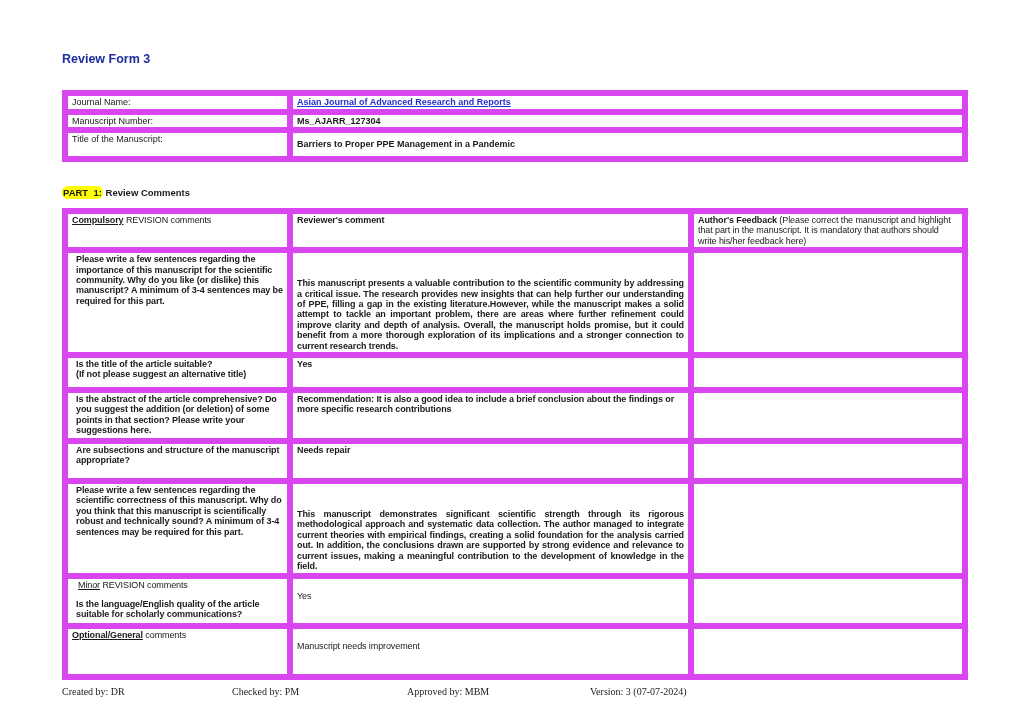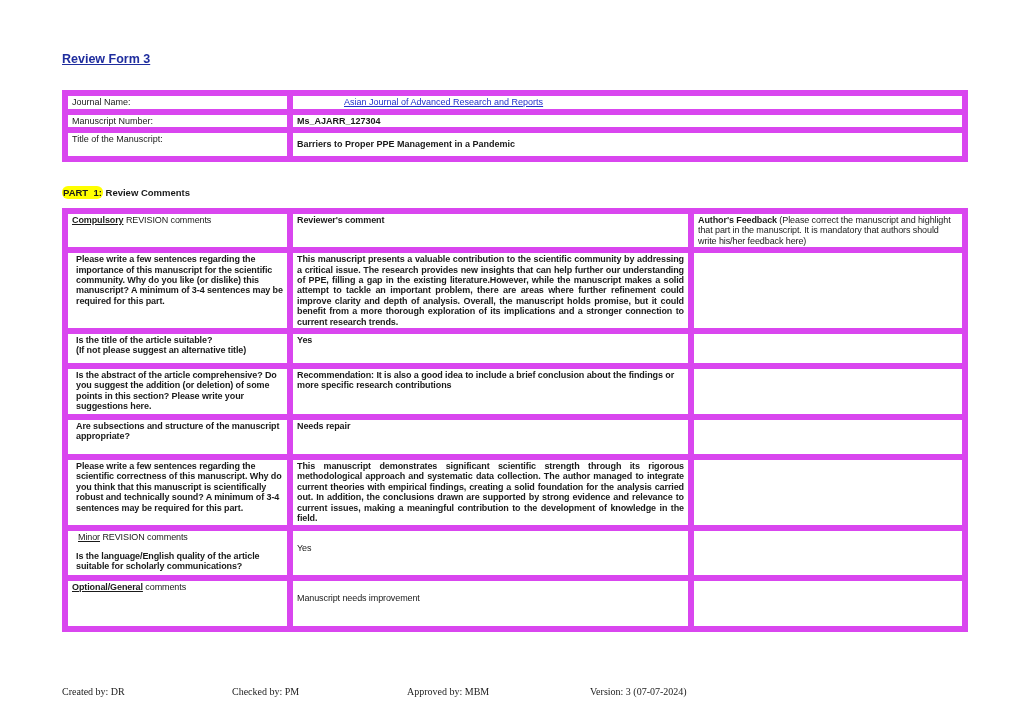--- a/index.html
+++ b/index.html
@@ -3,40 +3,40 @@
 <meta charset="utf-8">
 <style>
   html,body{margin:0;padding:0;}
   body{
     width:1024px;height:724px;background:#ffffff;position:relative;
     font-family:"Liberation Sans",sans-serif;color:#1a1a1a;
     -webkit-font-smoothing:antialiased;
   }
   .doc-title{
     position:absolute;left:62px;top:52px;
-    font-size:12.5px;font-weight:bold;text-decoration:underline;
+    font-size:12.5px;font-weight:bold;
     color:var(--title-blue,#1f2d9e);
   }
   table{border-collapse:collapse;table-layout:fixed;}
   td{border:6px solid #d946ef;vertical-align:top;padding:1px 4px;overflow:hidden;}
   .info-table{position:absolute;left:62px;top:90px;width:900px;font-size:9px;line-height:10.5px;}
   .info-table .lbl{font-weight:normal;}
   .info-table .val{font-weight:bold;}
-  .journal-link{color:var(--link-blue,#2230cc);font-weight:normal;text-decoration:underline;cursor:pointer;margin-left:47px;}
+  .journal-link{color:var(--link-blue,#2230cc);font-weight:bold;text-decoration:underline;cursor:pointer;}
   .vmid{vertical-align:middle;}
   .part1{position:absolute;left:62px;top:187px;font-size:9.5px;font-weight:bold;}
   .part1 .badge{background:var(--hl-yellow,#ffff00);white-space:pre;padding:1px 1px;border-radius:6px;}
   .rt{
     position:absolute;left:62px;top:208px;width:900px;
     font-size:9px;line-height:10.4px;letter-spacing:-0.1px;
   }
   .rt .question{font-weight:bold;margin-left:4px;}
   .rt .comment{font-weight:bold;}
   .rt .comment.plain{font-weight:normal;}
-  .rt .just{text-align:justify;}
+  .rt .just{text-align:justify;margin-top:24px;}
   .rt .section-label{font-weight:normal;}
   .rt .bu{font-weight:bold;text-decoration:underline;}
   .rt .u{text-decoration:underline;padding-left:6px;}
   .rt .hdr1-rest,.rt .section-rest{font-weight:normal;}
   .rt .hdr-bold{font-weight:bold;}
   .rt .hdr-italic{font-weight:normal;}
   .pre-line{white-space:pre-line;}
   .pad-top{padding-top:12px;}
   .footer-item{
     position:absolute;top:686px;font-family:"Liberation Serif",serif;
@@ -101,21 +101,21 @@
 (If not please suggest an alternative title)</div>
         </td>
     <td>
           <div class="comment">Yes</div>
         </td>
     <td></td>
   </tr>
 
   <tr style="height:51px">
     <td>
-          <div class="question">Is the abstract of the article comprehensive? Do you suggest the addition (or deletion) of some points in this section? Please write your suggestions here.</div>
+          <div class="question">Is the abstract of the article comprehensive? Do you suggest the addition (or deletion) of some points in that section? Please write your suggestions here.</div>
         </td>
     <td>
           <div class="comment">Recommendation: It is also a good idea to include a brief conclusion about the findings or more specific research contributions</div>
         </td>
     <td></td>
   </tr>
 
   <tr style="height:40px">
     <td>
           <div class="question">Are subsections and structure of the manuscript appropriate?</div>

